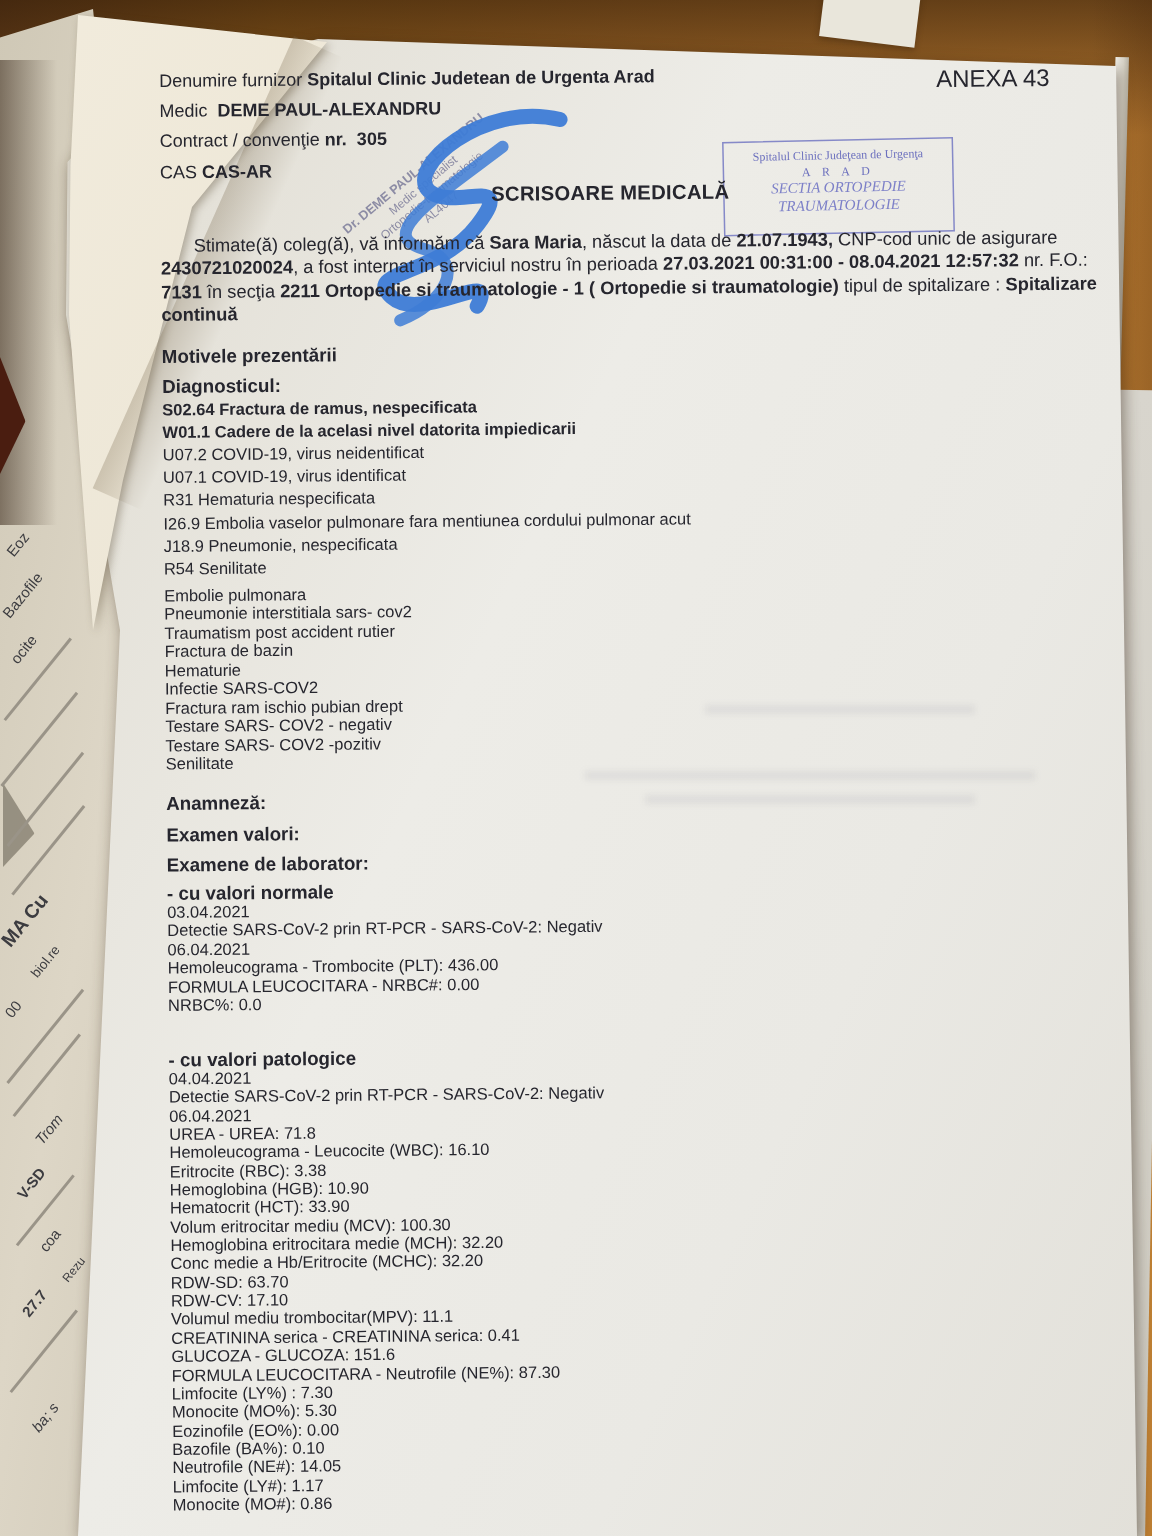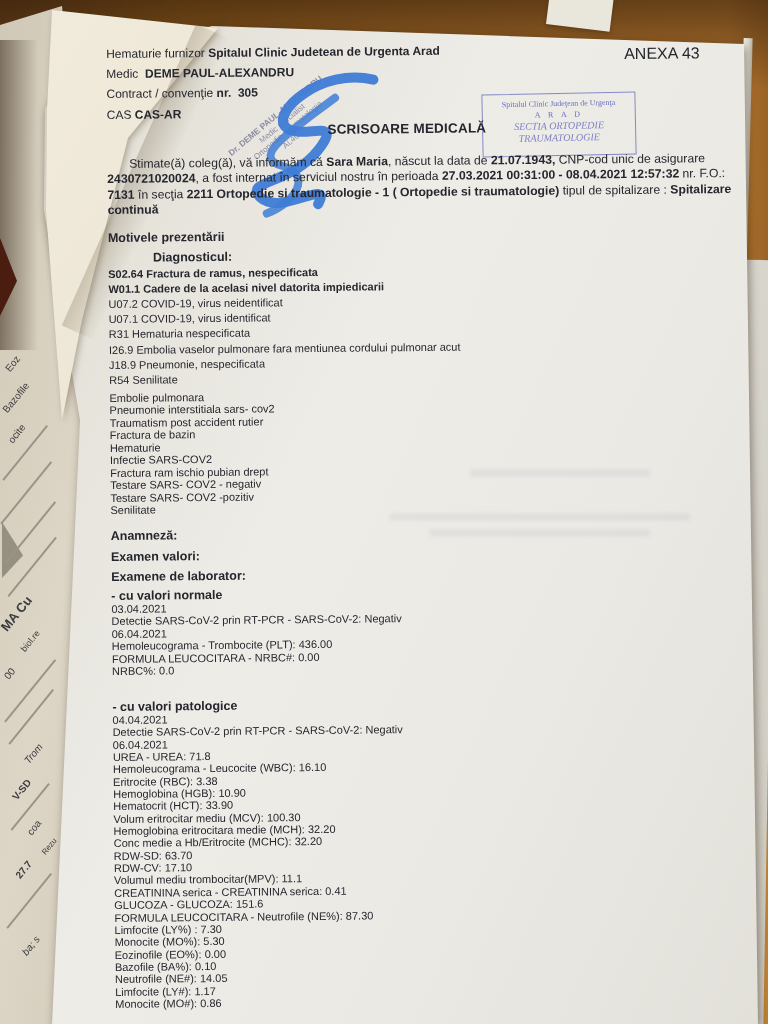--- a/index.html
+++ b/index.html
@@ -78,21 +78,21 @@
     transform:rotate(-0.55deg);transform-origin:0 0;color:#26262e;}
   .content .abs{position:absolute;}
   .hline{white-space:pre;font-size:12px;line-height:20.2px;}
   .hline .b{font-weight:bold;}
   .annex{left:518px;top:6px;font-size:16px;}
   .title{left:120px;top:80px;width:360px;text-align:center;font-weight:bold;font-size:13.5px;letter-spacing:.2px;}
   .intro{left:0;top:113px;width:624px;font-size:12.2px;line-height:15.3px;text-indent:22px;}
   .seg.b{font-weight:bold;}
   .heading{font-weight:bold;font-size:12.5px;}
   .h-motive{left:0;top:187px;}
-  .h-diag{left:0;top:207px;margin-left:45px;}
+  .h-diag{left:0;top:207px;}
   .diag{left:0;top:221px;font-size:11px;}
   .diag>div{line-height:12.5px;white-space:nowrap;}
   .diag>div:nth-child(-n+8){padding-top:2.7px;}
   .diag>div:nth-child(-n+2){font-weight:bold;}
   .diag>div:nth-child(9){margin-top:5px;}
   .h-anamneza{left:0;top:485px;text-align:right;}
   .h-examen{left:0;top:506px;}
   .h-lab{left:0;top:526px;}
   .h-normal{left:0;top:545px;font-size:12.5px;}
   .lablist{font-size:11px;}
@@ -185,21 +185,21 @@
     <div>AL4047</div>
   </div>
 
   <svg class="signature" width="215" height="150" viewBox="0 0 215 150">
     <path d="M190 16 C140 -2 84 38 98 54 C112 70 158 48 128 80 C98 112 48 102 66 122 C84 142 140 108 122 134" fill="none" stroke="#3e7cd6" stroke-width="10" stroke-linecap="round" stroke-linejoin="round" opacity="0.95"></path>
     <path d="M150 30 C100 60 60 80 90 92 C120 104 100 130 70 138" fill="none" stroke="#3e7cd6" stroke-width="8" stroke-linecap="round" opacity="0.85"></path>
   </svg>
 
   <div class="content">
     <div class="abs" style="left:0;top:0;">
-        <div class="hline"><span>Hematurie furnizor </span><span class="b">Spitalul Clinic Judetean de Urgenta Arad</span></div>
+        <div class="hline"><span>Denumire furnizor </span><span class="b">Spitalul Clinic Judetean de Urgenta Arad</span></div>
         <div class="hline"><span>Medic  </span><span class="b">DEME PAUL-ALEXANDRU</span></div>
         <div class="hline"><span>Contract / convenţie </span><span class="b">nr.  305</span></div>
         <div class="hline"><span>CAS </span><span class="b">CAS-AR</span></div>
       </div>
     <div class="abs annex">ANEXA 43</div>
 
     <div class="abs title">SCRISOARE MEDICALĂ</div>
 
     <div class="abs intro"><span class="seg"><span>Stimate(ă) coleg(ă), vă informăm că </span></span><span class="seg b"><span>Sara Maria</span></span><span class="seg"><span>, născut la data de </span></span><span class="seg b"><span>21.07.1943,</span></span><span class="seg"><span> CNP-cod unic de asigurare </span></span><span class="seg b"><span>2430721020024</span></span><span class="seg"><span>, a fost internat în serviciul nostru în perioada </span></span><span class="seg b"><span>27.03.2021 00:31:00 - 08.04.2021 12:57:32</span></span><span class="seg"><span> nr. F.O.: </span></span><span class="seg b"><span>7131</span></span><span class="seg"><span> în secţia </span></span><span class="seg b"><span>2211 Ortopedie si traumatologie - 1 ( Ortopedie si traumatologie)</span></span><span class="seg"><span>  tipul de spitalizare : </span></span><span class="seg b"><span>Spitalizare continuă</span></span></div>
 

